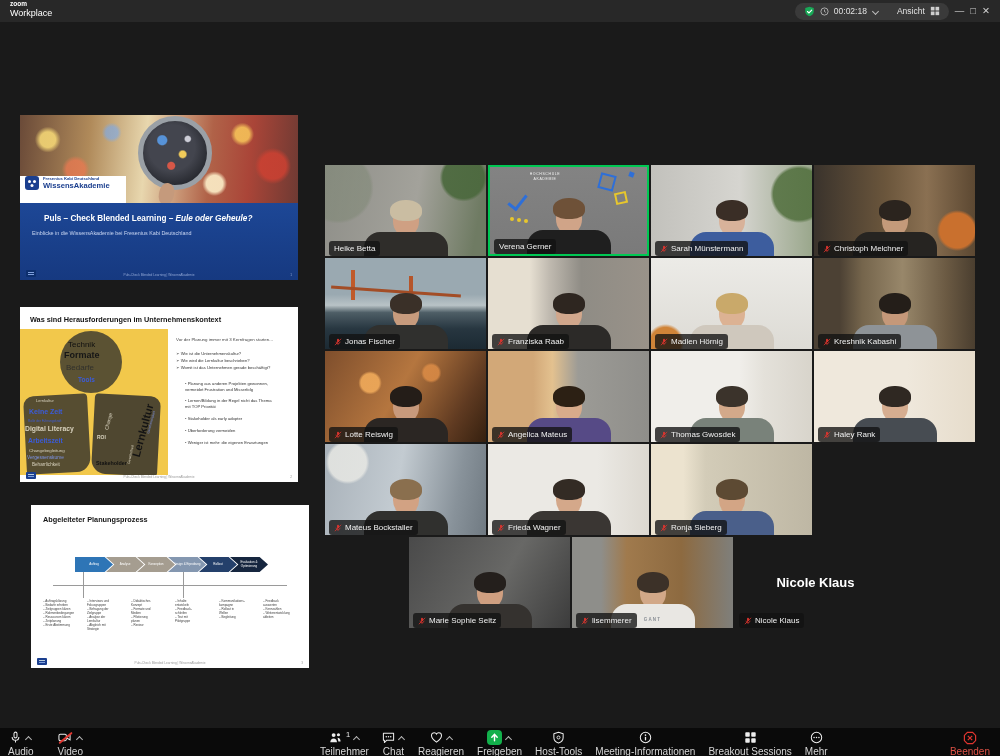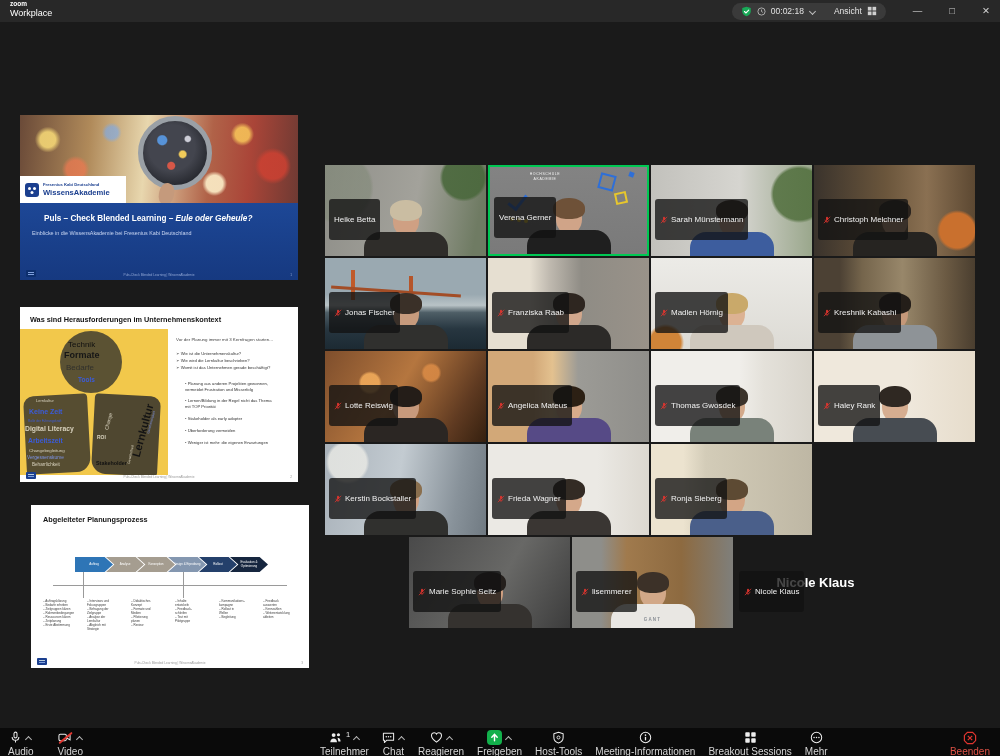--- a/index.html
+++ b/index.html
@@ -4,21 +4,21 @@
 <style>
   html,body{margin:0;padding:0;background:#000;}
   #app{position:relative;width:1000px;height:756px;background:#1a1a1a;overflow:hidden;
        font-family:"Liberation Sans",sans-serif;-webkit-font-smoothing:antialiased;}
 
   
   .titlebar{position:absolute;top:0;left:0;right:0;height:22px;background:#282828;}
   .brand{position:absolute;left:10px;top:1px;color:#fff;line-height:1;}
   .brand .b1{font-size:6.5px;font-weight:bold;}
   .brand .b2{font-size:9px;margin-top:1.5px;}
-  .tb-right{position:absolute;right:10px;top:2.5px;display:flex;align-items:center;gap:27px;}
+  .tb-right{position:absolute;right:10px;top:2.5px;display:flex;align-items:center;gap:6px;}
   .tb-pill{display:flex;align-items:center;gap:5px;background:#3a3a3a;border-radius:10px;height:17px;padding:0 9px;color:#e2e2e2;font-size:8.5px;}
   .shieldchk{width:11px;height:11px;}
   .clockic{width:9px;height:9px;color:#cfcfcf;}
   .chev-dn{width:7px;height:7px;position:relative;}
   .chev-dn::before{content:"";position:absolute;left:1px;top:1px;width:4px;height:4px;border-right:1.2px solid #bdbdbd;border-bottom:1.2px solid #bdbdbd;transform:rotate(45deg);}
   .gridic{width:10px;height:10px;color:#cfcfcf;}
   .winbtn{color:#cfcfcf;font-size:9.5px;line-height:1;cursor:default;}
 
   
   .slide{position:absolute;left:20px;width:278px;background:#fff;overflow:hidden;}
@@ -37,21 +37,21 @@
       radial-gradient(circle at 70% 78%, rgba(252,238,200,.9) 0 4%, transparent 6%),
       linear-gradient(95deg,#6a4a38,#b08a5a 25%,#e8d7ae 45%,#b06248 68%,#aa4538 82%,#6e3a33);}
   .mag{position:absolute;left:118px;top:1px;width:64px;height:64px;border-radius:50%;border:5px solid #9aa0a6;
     background:
       radial-gradient(circle at 30% 30%, rgba(90,160,240,.85) 0 7%, transparent 9%),
       radial-gradient(circle at 62% 52%, rgba(250,210,90,.95) 0 6%, transparent 9%),
       radial-gradient(circle at 44% 70%, rgba(240,90,70,.85) 0 6%, transparent 8%),
       radial-gradient(circle at 70% 28%, rgba(240,240,250,.8) 0 4%, transparent 6%),
       radial-gradient(circle at 45% 42%, #43454e 0 45%, #22242a 80%);}
   .mag-handle{position:absolute;left:139px;top:68px;width:15px;height:22px;background:#c59a7c;border-radius:45%;transform:rotate(12deg);}
-  .s1-logo{position:absolute;left:0;top:61px;width:106px;height:27px;background:#fff;display:flex;align-items:center;gap:4px;padding:0 5px;box-sizing:border-box;}
+  .s1-logo{position:absolute;left:0;top:61px;width:106px;height:27px;background:#fff;display:flex;align-items:flex-start;gap:4px;padding:0 5px;box-sizing:border-box;}
   .logo-mark{width:14px;height:14px;background:#1b3f8f;border-radius:3px;flex:none;position:relative;}
   .logo-mark::before{content:"";position:absolute;left:3px;top:4px;width:3px;height:3px;border-radius:50%;background:#fff;box-shadow:5px 0 0 #fff,2.5px 4px 0 #fff;}
   .logo-top{font-size:4.2px;color:#1b3f8f;font-weight:bold;line-height:1.3;}
   .logo-name{font-size:7.6px;color:#1b3f8f;font-weight:bold;line-height:1.2;}
   .s1-blue{position:relative;height:77px;background:linear-gradient(180deg,#1d4796,#163980);color:#fff;padding:11px 12px 0;box-sizing:border-box;}
   .s1-title{font-size:8.2px;font-weight:bold;padding-left:12px;}
   .s1-title i{font-style:italic;}
   .s1-sub{font-size:5.4px;color:#c9d6f2;margin-top:7px;}
   .sfoot{position:absolute;bottom:3px;left:30px;right:30px;text-align:center;font-size:3.2px;color:#93a8d6;}
   .spage{position:absolute;bottom:3px;right:6px;font-size:3.2px;color:#93a8d6;}
@@ -112,21 +112,21 @@
   .grid{position:absolute;left:325px;top:165px;width:651px;}
   .grow{display:flex;gap:2px;margin-bottom:2px;}
   .grow.last{margin-left:84px;}
   .tile{position:relative;width:161px;height:91px;overflow:hidden;flex:none;background:#333;box-sizing:border-box;}
   .tile.active{border:2px solid #00c853;}
   .bgfill{position:absolute;inset:0;background:var(--bg);}
   .person{position:absolute;left:0;right:0;bottom:0;height:58px;}
   .head{position:absolute;left:50%;transform:translateX(-50%);top:6px;width:26px;height:32px;border-radius:50% 50% 46% 46%;background:var(--skin,#c79a7e);}
   .hair{position:absolute;left:50%;transform:translateX(-50%);top:2px;width:32px;height:21px;border-radius:48% 48% 40% 40%;background:var(--hair,#332);}
   .torso{position:absolute;left:50%;transform:translateX(-50%);bottom:-2px;width:84px;height:26px;border-radius:16px 16px 0 0;background:var(--shirt,#2a2a2a);}
-  .nameplate{position:absolute;left:4px;bottom:16px;background:rgba(18,18,18,.78);border-radius:3px;padding:16px 5px;display:flex;align-items:center;gap:3px;font-size:8px;color:#f0f0f0;white-space:nowrap;z-index:5;}
+  .nameplate{position:absolute;left:4px;bottom:0;background:rgba(18,18,18,.78);border-radius:3px;padding:3px 5px;display:flex;align-items:center;gap:3px;font-size:8px;color:#f0f0f0;white-space:nowrap;z-index:5;}
   .mm{width:8px;height:8px;color:#e0352f;flex:none;}
   .big-name{position:absolute;inset:0;display:flex;align-items:center;justify-content:center;font-size:13px;font-weight:bold;color:#fff;}
 
   .t1{--bg:radial-gradient(circle at 86% 14%,rgba(74,104,60,.9) 0 13%,transparent 15%),radial-gradient(circle at 8% 25%,rgba(125,135,115,.5) 0 20%,transparent 22%),linear-gradient(100deg,#8f8f89,#a3a29b 55%,#6f7b63 92%);--hair:#cabda2;--skin:#cfa083;--shirt:#2f2d2a;}
   .t2{--bg:linear-gradient(180deg,#838383,#7a7a7a);--hair:#6e5138;--skin:#d0a488;--shirt:#1f1f1f;}
   .t3{--bg:radial-gradient(circle at 92% 32%,rgba(80,110,60,.85) 0 16%,transparent 18%),linear-gradient(90deg,#c2c1bc,#d6d5d0 55%,#9aa78c);--hair:#3a2e26;--skin:#d8b29a;--shirt:#3d5d9e;}
   .t4{--bg:radial-gradient(circle at 89% 72%,#c9702e 0 11%,transparent 13%),linear-gradient(90deg,#3a332c,#6b563c 45%,#8a7052 70%,#5c4832);--hair:#2b241e;--skin:#c49a7a;--shirt:#262421;}
   .t5{--bg:linear-gradient(180deg,#9aa9b1 0 40%,#b9c3c6 52%,#4e5e66 60%,#273640 78%,#1c2a33);--hair:#3a3028;--skin:#c79b7d;--shirt:#30302e;}
   .t5 .bgfill::before{content:"";position:absolute;left:26px;top:12px;width:4px;height:30px;background:#c05a2a;box-shadow:58px 6px 0 #b5552a;}
   .t5 .bgfill::after{content:"";position:absolute;left:6px;top:32px;width:130px;height:3px;background:#a34d26;transform:rotate(4deg);}
@@ -603,21 +603,21 @@
         <div class="bgfill"></div>
         <div class="person">
             <div class="head"></div>
             <div class="hair"></div>
             <div class="torso"></div>
           </div>
         <div class="nameplate">
             <svg class="mm">
               <use href="#i-micoff"></use>
             </svg>
-            <span>Kerstin Bockstaller</span>
+            <span>Mateus Bockstaller</span>
           </div>
       </div>
       <div class="tile t15">
         <div class="bgfill"></div>
         <div class="person">
             <div class="head"></div>
             <div class="hair"></div>
             <div class="torso"></div>
           </div>
         <div class="nameplate">

